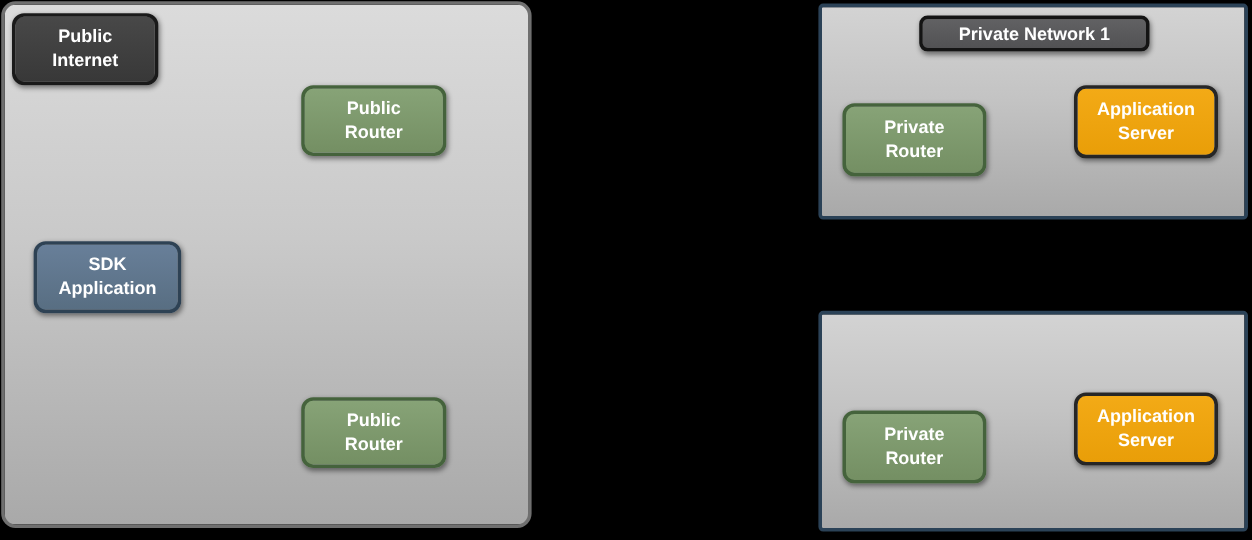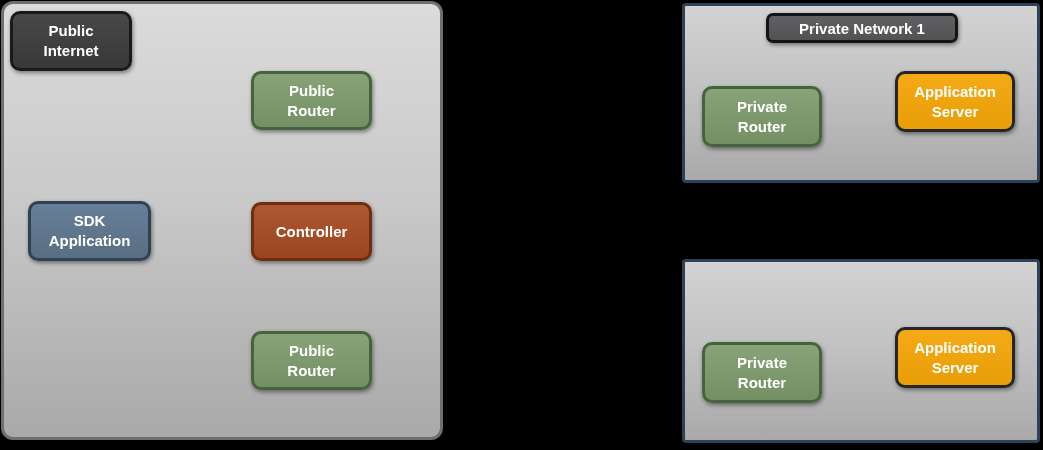--- a/index.html
+++ b/index.html
@@ -80,21 +80,20 @@
 <div class="zone" id="public-zone">
   <div class="node node-dark" id="node-public-internet">Public
 Internet</div>
 
   <div class="node node-green" id="node-public-router-top">Public
 Router</div>
 
   <div class="node node-slate" id="node-sdk-application">SDK
 Application</div>
 
-  <div class="node node-rust" id="node-controller">Controller</div>
 
   <div class="node node-green" id="node-public-router-bottom">Public
 Router</div>
 </div>
 
 <div class="network" id="private-network-1">
   <div class="network-title">Private Network 1</div>
 
   <div class="node node-green private-router">Private
 Router</div>

